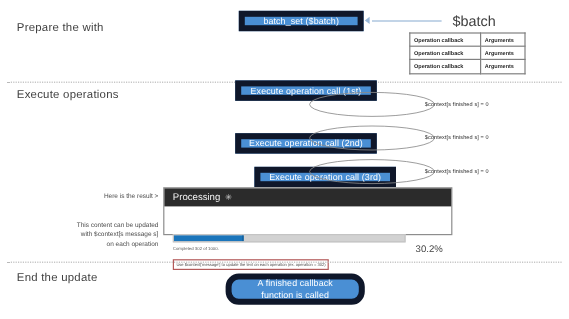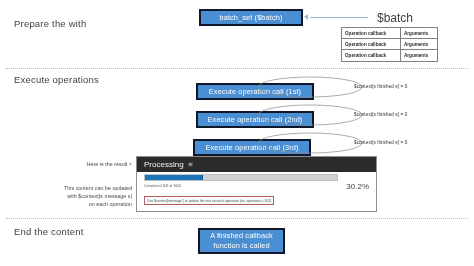--- a/index.html
+++ b/index.html
@@ -29,21 +29,21 @@
     left: 6px;
     right: 6px;
     height: 0;
     border-top: 1px dotted #b9b9b9;
   }
 
   
   .proc-box {
     position: absolute;
     background: #4a8fd4;
-    border: 2px solid #0f172a;
+    border: 5px solid #0f172a;
     color: #ffffff;
     font-size: 7.4px;
     display: flex;
     align-items: center;
     justify-content: center;
     text-align: center;
     line-height: 1.35;
     box-sizing: border-box;
     letter-spacing: 0.1px;
   }
@@ -122,21 +122,21 @@
     display: flex;
     align-items: center;
     gap: 4px;
     box-sizing: border-box;
   }
   .panel-header .throbber {
     font-size: 7px;
     color: #cfcfcf;
   }
   .panel-body {
-    padding: 2px 7px 5px 7px;
+    padding: 23px 7px 5px 7px;
     display: flex;
     align-items: flex-start;
     box-sizing: border-box;
   }
   .progress-col { flex: 1 1 auto; }
   .progress-track {
     height: 7px;
     background: #d2d2d2;
     border: 1px solid #c4c4c4;
     box-sizing: border-box;
@@ -198,58 +198,58 @@
       <td class="col-cb">Operation callback</td>
       <td class="col-arg">Arguments</td>
     </tr>
   </tbody>
 </table>
 
 <div class="divider" style="top:68px;"></div>
 
 <div class="section-label" style="left:14px; top:74px;text-align:right;">Execute operations</div>
 
-<div class="proc-box" style="left:196px; top:83px; width:118px; height:17px;">Execute operation call (1st)</div>
+<div class="proc-box" style="left:196px; top:67px; width:118px; height:17px;">Execute operation call (1st)</div>
 <svg class="loop-wrap" style="left:255px; top:74px;" width="110" height="26">
   <ellipse cx="55" cy="13" rx="52" ry="10" fill="none" stroke="#8a8a8a" stroke-width="0.7"></ellipse>
 </svg>
 <div class="loop-note" style="left:354px; top:84px;">$context[s finished s] = 0</div>
 
 <div class="proc-box" style="left:196px; top:111px; width:118px; height:17px;">Execute operation call (2nd)</div>
 <svg class="loop-wrap" style="left:255px; top:102px;" width="110" height="26">
   <ellipse cx="55" cy="13" rx="52" ry="10" fill="none" stroke="#8a8a8a" stroke-width="0.7"></ellipse>
 </svg>
 <div class="loop-note" style="left:354px; top:112px;">$context[s finished s] = 0</div>
 
-<div class="proc-box" style="left:193px; top:139px; width:118px; height:17px;">Execute operation call (3rd)</div>
+<div class="proc-box" style="left:212px; top:139px; width:118px; height:17px;">Execute operation call (3rd)</div>
 <svg class="loop-wrap" style="left:255px; top:130px;" width="110" height="26">
   <ellipse cx="55" cy="13" rx="52" ry="10" fill="none" stroke="#8a8a8a" stroke-width="0.7"></ellipse>
 </svg>
 <div class="loop-note" style="left:354px; top:140px;">$context[s finished s] = 0</div>
 
 <div class="anno" style="left:60px; top:160px; width:72px;">Here is the result &gt;</div>
 <div class="anno" style="left:32px; top:184px; width:100px;">This content can be updated
 with $context[s message s]
 on each operation</div>
 
-<div class="panel" style="left:136px; top:156px; width:241px; height:56px;">
+<div class="panel" style="left:136px; top:156px; width:241px; height:40px;">
   <div class="panel-header">
     <span>Processing</span>
     <span class="throbber">✳</span>
   </div>
   <div class="panel-body">
     <div class="progress-col">
       <div class="progress-track">
         <div class="progress-fill" id="progress-fill" style="width: 30.2%;"></div>
       </div>
       <div class="progress-caption">Completed 302 of 1000.</div>
       <div class="progress-message">Use $context['message'] to update the text on each operation (ex. operation = 302)</div>
     </div>
     <div class="progress-pct">30.2%</div>
   </div>
 </div>
 
 <div class="divider" style="top:218px;"></div>
 
-<div class="section-label" style="left:14px; top:226px;">End the content</div>
-
-<div class="proc-box" style="left:198px; top:228px; width:87px; height:26px; white-space:pre-line;">A finished callback
+<div class="section-label" style="left:14px; top:226px;">End the update</div>
+
+<div class="proc-box" style="left:188px; top:228px; width:116px; height:26px; white-space:pre-line;border-radius:11px;">A finished callback
 function is called</div>
 
 </body></html>

